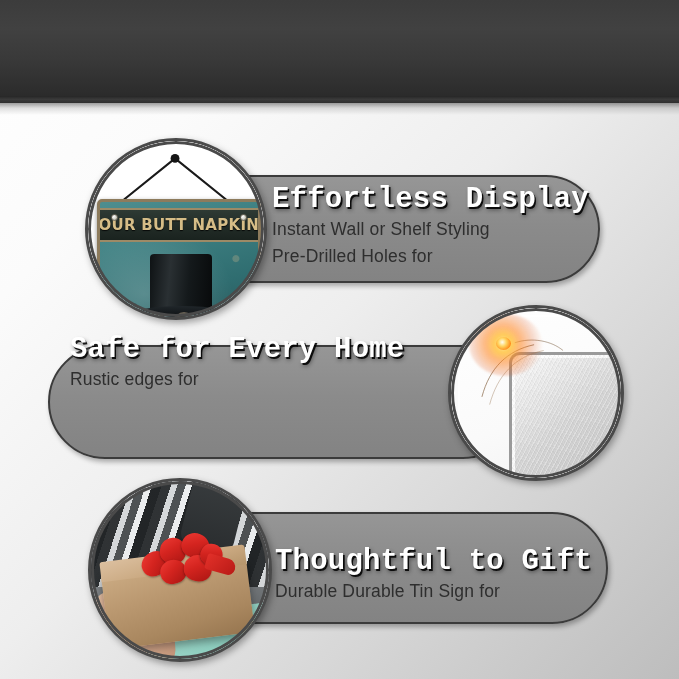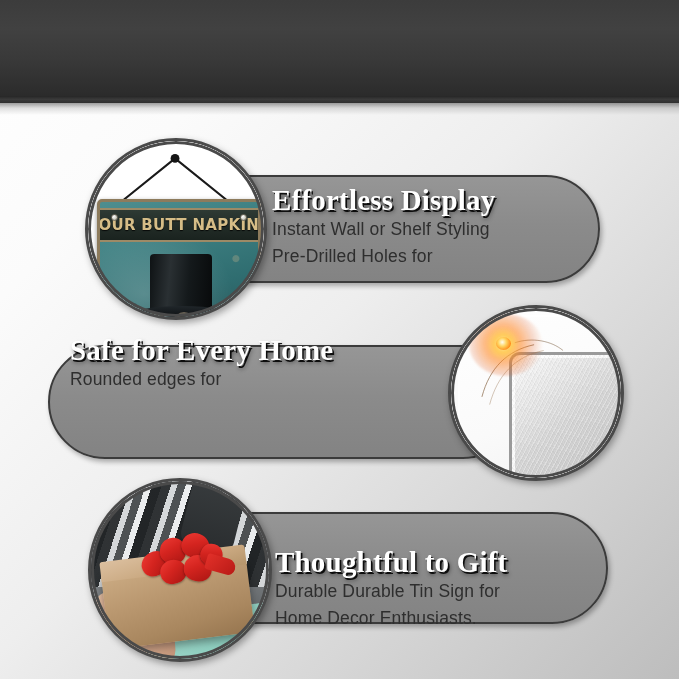--- a/index.html
+++ b/index.html
@@ -87,21 +87,21 @@
     border: 2.5px solid #3b3b3b;
     box-shadow: 2px 3px 5px rgba(0,0,0,0.30);
   }
   .pill-1 { left: 170px; top: 175px; width: 430px; height: 108px; border-radius: 54px; z-index: 1; }
   .pill-2 { left: 48px;  top: 345px; width: 472px; height: 114px; border-radius: 57px; z-index: 1; }
   .pill-3 { left: 170px; top: 512px; width: 438px; height: 112px; border-radius: 56px; z-index: 1; }
 
   .pill-text { position: absolute; z-index: 3; }
 
   .feature-title {
-    font-family: Liberation Serif, serif;
+    font-family: Liberation Mono, monospace;
     font-size: 29px;
     font-weight: bold;
     color: #ffffff;
     letter-spacing: 0.2px;
     white-space: nowrap;
     text-shadow:
       1.6px 2px 0 rgba(0,0,0,0.88),
       2px 3px 4px rgba(0,0,0,0.45);
     line-height: 1.05;
   }
@@ -402,21 +402,21 @@
         <div class="screw screw-l"></div>
         <div class="screw screw-r"></div>
       </div>
     </div>
     <div class="circle-ring"></div>
   </div>
 
   <div class="pill pill-2"></div>
   <div class="pill-text t2">
     <div class="feature-title">Safe for Every Home</div>
-    <div class="feature-body">Rounded edges for</div>
+    <div class="feature-body">Rustic edges for</div>
   </div>
 
   <div class="circle circle-2">
     <div class="circle-inner">
       <div class="c2-bg"></div>
       <div class="metal-panel">
         <div class="metal-grain"></div>
       </div>
       <div class="metal-edge-hl"></div>
       <svg class="arc" viewBox="0 0 176 176">
@@ -427,21 +427,20 @@
       <div class="spark-glow"></div>
       <div class="spark-core"></div>
     </div>
     <div class="circle-ring"></div>
   </div>
 
   <div class="pill pill-3"></div>
   <div class="pill-text t3">
     <div class="feature-title">Thoughtful to Gift</div>
     <div class="feature-body">Durable Durable Tin Sign for</div>
-    <div class="feature-body">Home Decor Enthusiasts.</div>
   </div>
 
   <div class="circle circle-3">
     <div class="circle-inner">
       <div class="c3-bg"></div>
       <div class="c3-shirt"></div>
       <div class="c3-collar"></div>
       <div class="c3-sleeve"></div>
       <div class="c3-hand-l"></div>
       <div class="c3-hand-r"></div>

